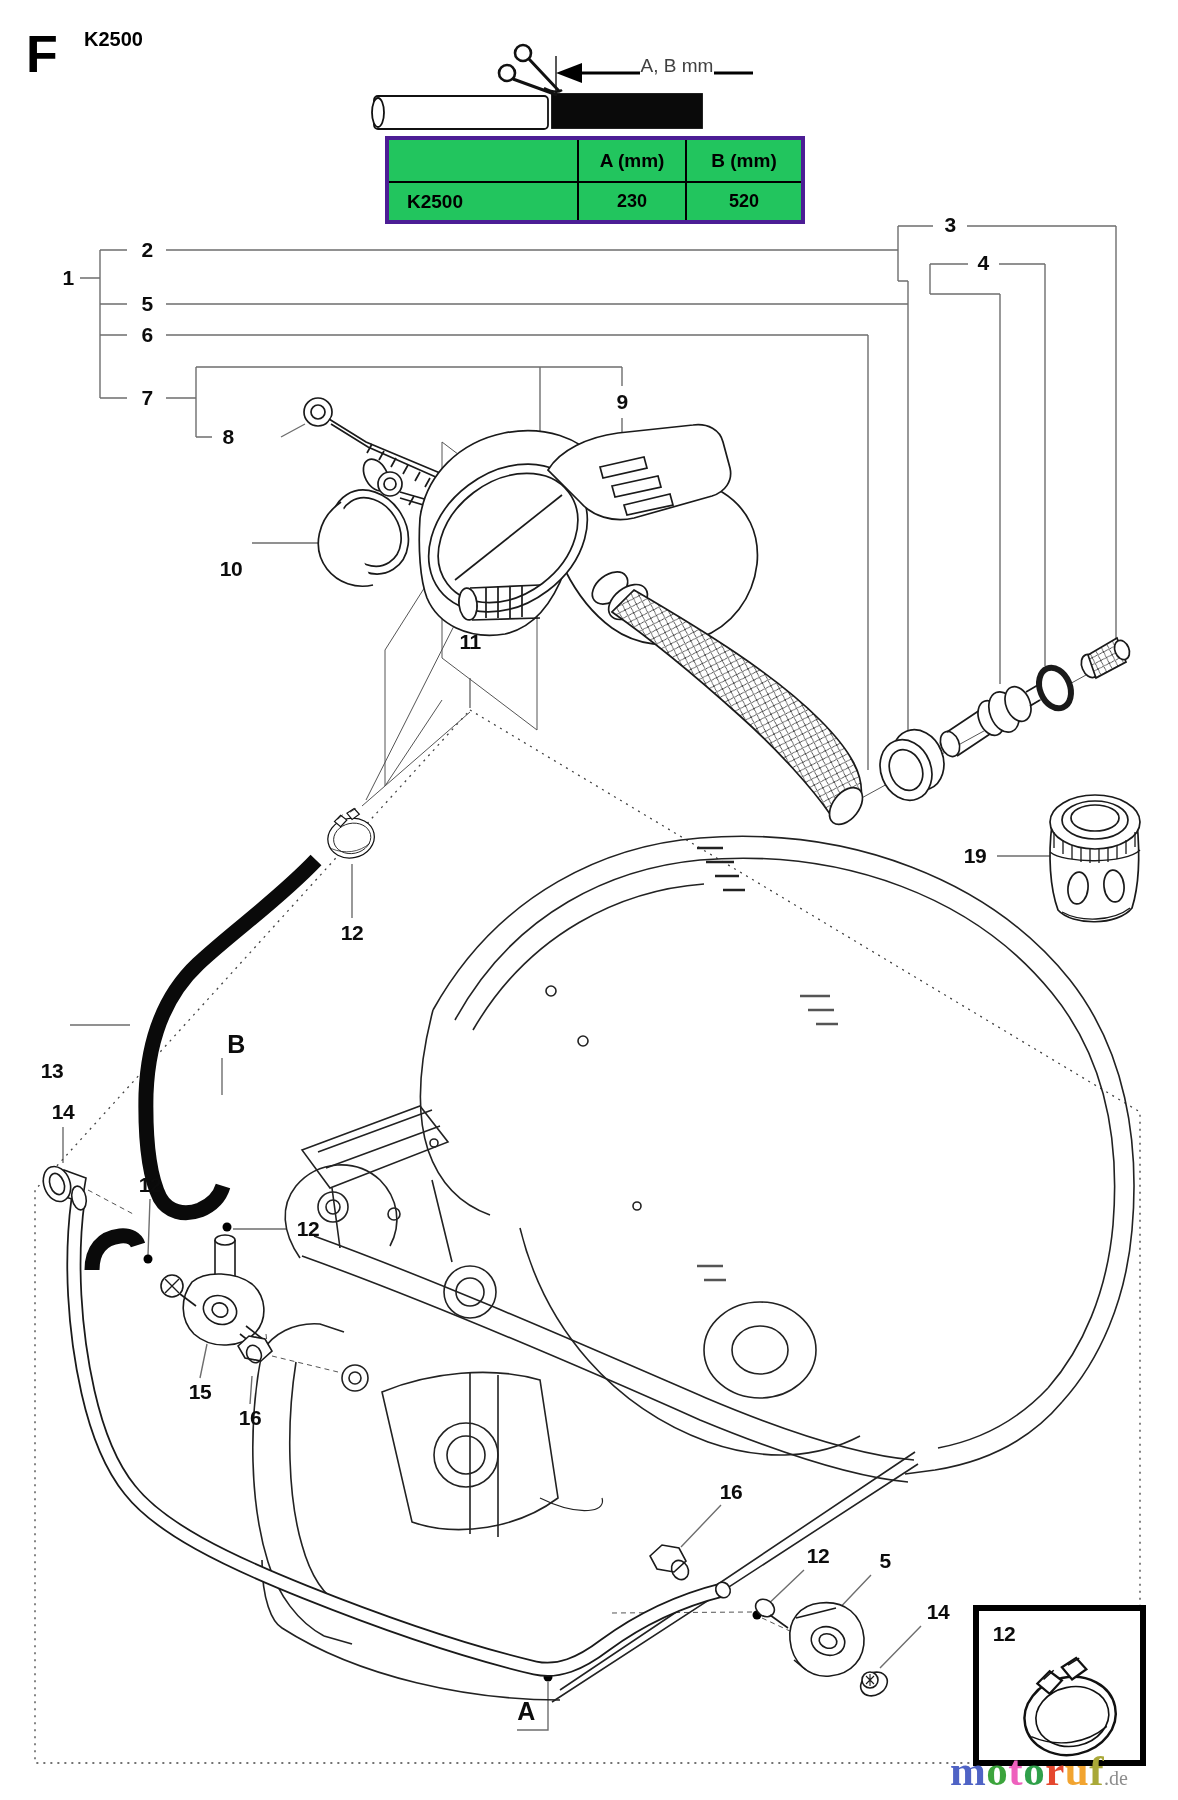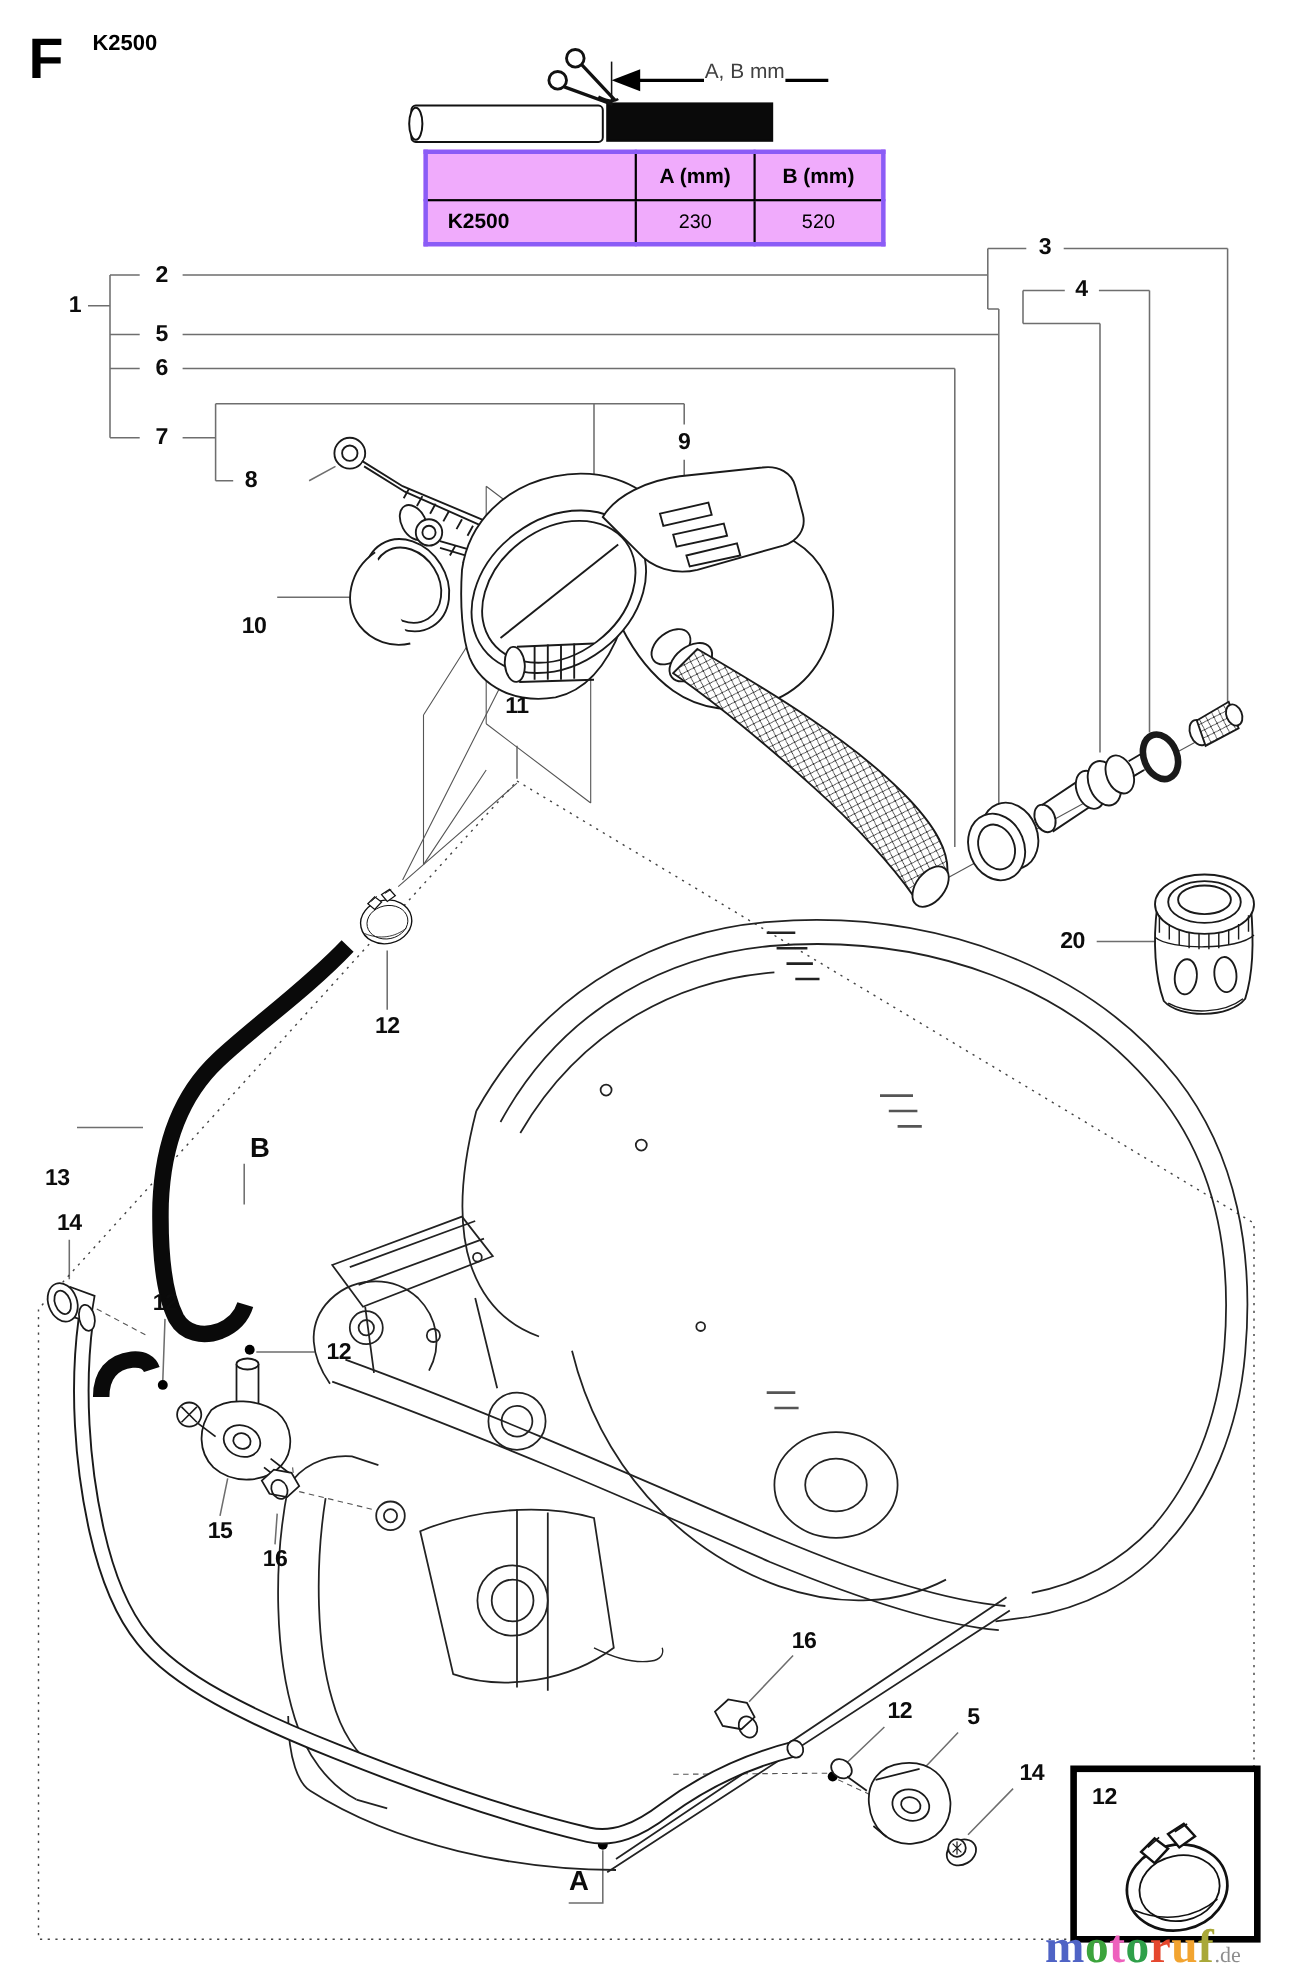--- a/index.html
+++ b/index.html
@@ -8,30 +8,30 @@
   .art{position:absolute;left:0;top:0}
   .co{position:absolute;transform:translate(-50%,-50%);
       font:bold 21px "Liberation Sans",sans-serif;color:#0c0c0c;white-space:nowrap;
       letter-spacing:-0.5px;z-index:5}
   .co.big{font-size:25px}
   .fig-letter{position:absolute;left:26px;top:24px;font:bold 52px "Liberation Sans",sans-serif;color:#000;z-index:5}
   .model-label{position:absolute;left:84px;top:28px;font:bold 20px "Liberation Sans",sans-serif;color:#000;z-index:5}
   .dim-label{position:absolute;transform:translate(-50%,-50%);left:677px;top:66px;
       font:19px "Liberation Sans",sans-serif;color:#404040;z-index:5}
   .tblwrap{position:absolute;left:385px;top:136px;z-index:5}
-  table.spec{border-collapse:collapse;border:4px solid #8b5cf6;background:#f0abfc}
+  table.spec{border-collapse:collapse;border:4px solid #4c1d95;background:#22c55e}
   table.spec td{border:2px solid #000;font-family:"Liberation Sans",sans-serif;color:#000}
   td.h{font-weight:bold;font-size:19px;text-align:center}
   td.c0{width:186px}
   td.c1{width:104px}
   td.c2{width:112px}
   tr.hr td{height:39px}
   tr.dr td{height:35px}
   td.mod{font-weight:bold;font-size:19px;padding-left:18px}
-  td.val{font-size:18px;text-align:center;font-weight:normal}
+  td.val{font-size:18px;text-align:center;font-weight:bold}
   .wm{position:absolute;left:950px;top:1749px;width:215px;
       font-family:"Liberation Serif",serif;font-weight:700;font-size:43px;line-height:1.0;
       letter-spacing:0.5px;z-index:9;white-space:nowrap}
   .wm .suffix{font-size:20px;color:#8d8d8d;font-weight:400;letter-spacing:0}
 </style>
 </head>
 <body>
 
 <div class="page">
 
@@ -368,20 +368,20 @@
 <div class="co" style="left:52px;top:1071px">13</div>
 <div class="co" style="left:63px;top:1112px">14</div>
 <div class="co" style="left:150px;top:1185px">12</div>
 <div class="co" style="left:308px;top:1229px">12</div>
 <div class="co" style="left:200px;top:1392px">15</div>
 <div class="co" style="left:250px;top:1418px">16</div>
 <div class="co" style="left:731px;top:1492px">16</div>
 <div class="co" style="left:818px;top:1556px">12</div>
 <div class="co" style="left:885px;top:1561px">5</div>
 <div class="co" style="left:938px;top:1612px">14</div>
-<div class="co" style="left:975px;top:856px">20</div>
+<div class="co" style="left:975px;top:856px">19</div>
 <div class="co" style="left:1004px;top:1634px">12</div>
 <div class="co big" style="left:526px;top:1711px">A</div>
 <div class="co big" style="left:236px;top:1044px">B</div>
 
 <div class="wm"><span><span style="color: rgb(79, 99, 197);">m</span><span style="color: rgb(60, 164, 60);">o</span><span style="color: rgb(238, 97, 189);">t</span><span style="color: rgb(47, 160, 74);">o</span><span style="color: rgb(229, 71, 46);">r</span><span style="color: rgb(242, 164, 48);">u</span><span style="color: rgb(169, 168, 56);">f</span></span><span class="suffix">.de</span></div>
 
 </div>
 
 </body></html>

